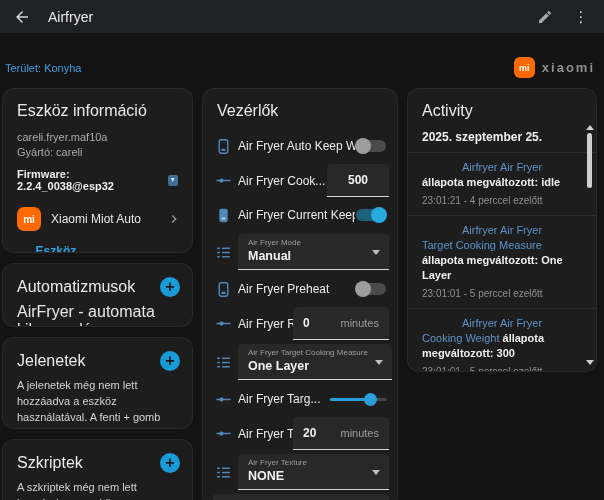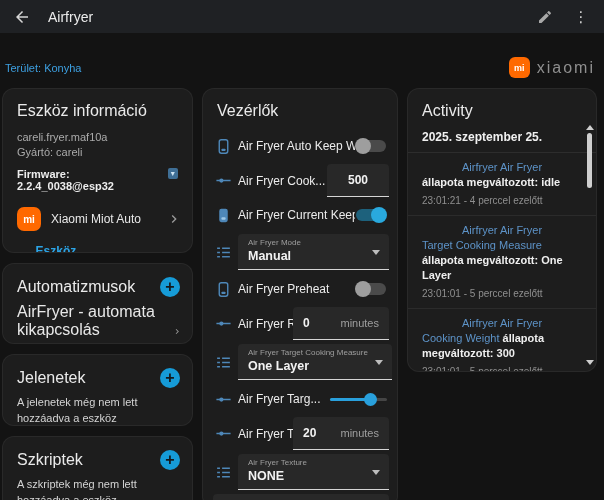--- a/index.html
+++ b/index.html
@@ -18,52 +18,52 @@
   .appbar .title{margin-left:16px;font-size:14px;font-weight:500;color:#ececec;}
   .appbar .spacer{flex:1;}
   .icon-btn{width:22px;height:22px;display:grid;place-items:center;cursor:pointer;margin-left:14px;}
   .kebab{color:#cfcfcf;font-size:15px;line-height:15px;letter-spacing:0;}
   
   .subheader{position:absolute;top:33px;left:0;right:0;height:54px;}
   .area-link{position:absolute;left:5px;top:29px;font-size:11px;color:#3d9fe0;cursor:pointer;}
   .brand{position:absolute;right:9px;top:24px;display:flex;align-items:center;gap:7px;}
   .mi-badge{width:21px;height:21px;border-radius:6px;background:#ff6900;display:grid;place-items:center;
     color:#fff;font-size:9px;font-weight:bold;}
-  .brand-word{color:#8f8f8f;font-size:16px;letter-spacing:2px;font-weight:400;}
+  .brand-word{color:#8f8f8f;font-size:13px;letter-spacing:2px;font-weight:700;}
   
   .main{position:absolute;top:88px;left:2px;display:flex;gap:9px;align-items:flex-start;}
   .col{display:flex;flex-direction:column;gap:10px;}
   .col-left{width:191px;}
   .col-mid{width:196px;}
   .col-right{width:190px;}
   .card{
     background:#1d1d1d;border:1px solid rgba(255,255,255,0.055);
     border-radius:12px;box-sizing:border-box;position:relative;overflow:hidden;
   }
   .card-title{font-size:16px;font-weight:500;color:#eaeaea;margin:13px 14px 10px;}
   .title-row{display:flex;align-items:center;justify-content:space-between;margin:13px 12px 6px 14px;}
   .title-row .card-title{margin:0;}
   .plus-btn{width:20px;height:20px;border-radius:50%;background:#169bd7;color:#15181b;
     display:grid;place-items:center;font-size:16px;font-weight:bold;line-height:1;cursor:pointer;}
   
   .card-device{height:165px;}
   .info-line{margin:0 14px;font-size:11px;color:#ababab;line-height:15px;}
-  .firmware-line{margin:8px 14px 8px;font-size:11px;font-weight:bold;color:#ededed;display:flex;align-items:flex-start;gap:5px;}
+  .firmware-line{margin:8px 14px 8px;font-size:11px;font-weight:bold;color:#ededed;display:flex;align-items:center;gap:5px;}
   .fw-badge{width:11px;height:11px;border-radius:2px;background:#3f6f96;display:grid;place-items:center;
     color:#cfe4f2;font-size:8px;line-height:1;}
   .integration-row{margin:11px 6px 0 10px;padding:4px;display:flex;align-items:center;gap:10px;cursor:pointer;border-radius:8px;}
   .integration-name{font-size:12px;color:#e8e8e8;}
   .grow{flex:1;}
   .device-footer{margin:9px 10px 0 14px;display:flex;align-items:center;gap:6px;}
   .cfg-link{color:#2ba4e6;font-size:12px;font-weight:bold;cursor:pointer;display:flex;align-items:center;gap:6px;}
   .gear{color:#2ba4e6;font-size:14px;line-height:1;}
   
-  .card-autom{height:81px;}
+  .card-autom{height:64px;}
   .autom-item{display:flex;align-items:flex-end;margin:6px 10px 0 14px;font-size:16px;color:#e8e8e8;cursor:pointer;}
-  .card-scenes{height:72px;}
+  .card-scenes{height:92px;}
   .empty-text{margin:2px 14px 12px;font-size:11px;color:#d4d4d4;line-height:16px;}
   .card-scripts{height:80px;}
   
   .card-controls{height:420px;}
   .ctl-list{padding:0 8px 0 10px;}
   .ctl-row{display:flex;align-items:center;}
   .ctl-icon{width:20px;display:grid;place-items:center;margin-right:5px;flex:none;}
   .ctl-label{flex:1;font-size:12px;font-weight:500;color:#ececec;white-space:nowrap;overflow:hidden;}
   .row-toggle{height:32px;}
   .row-number{height:35px;margin:1px 0;}

